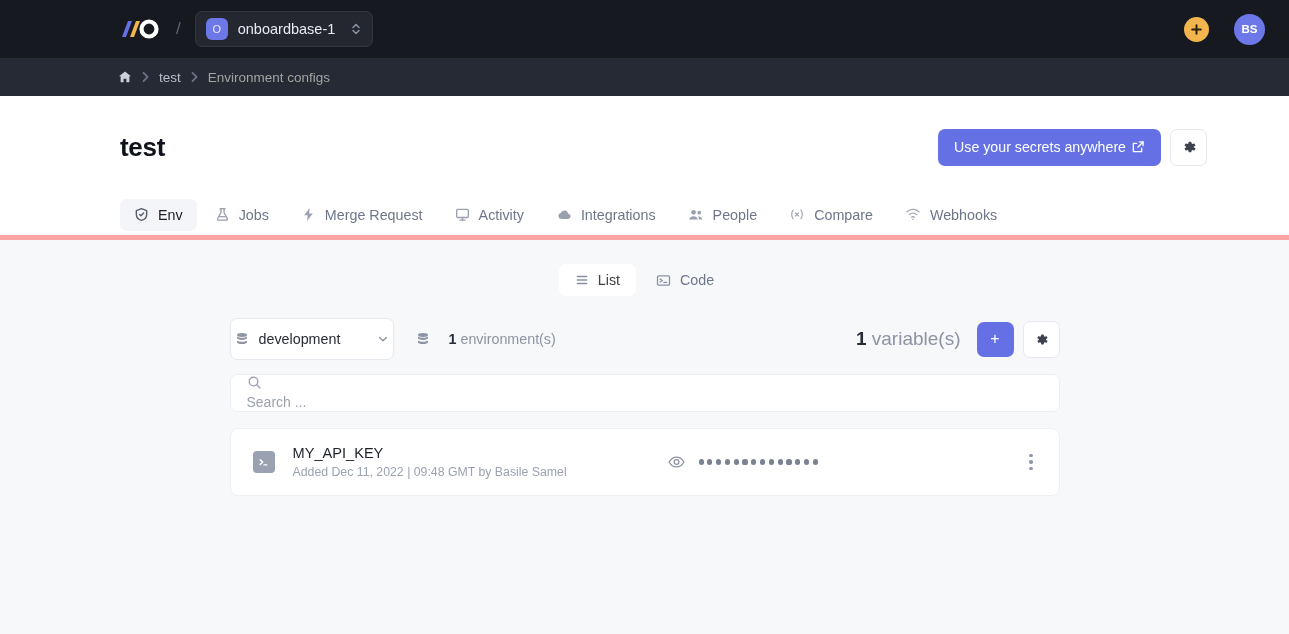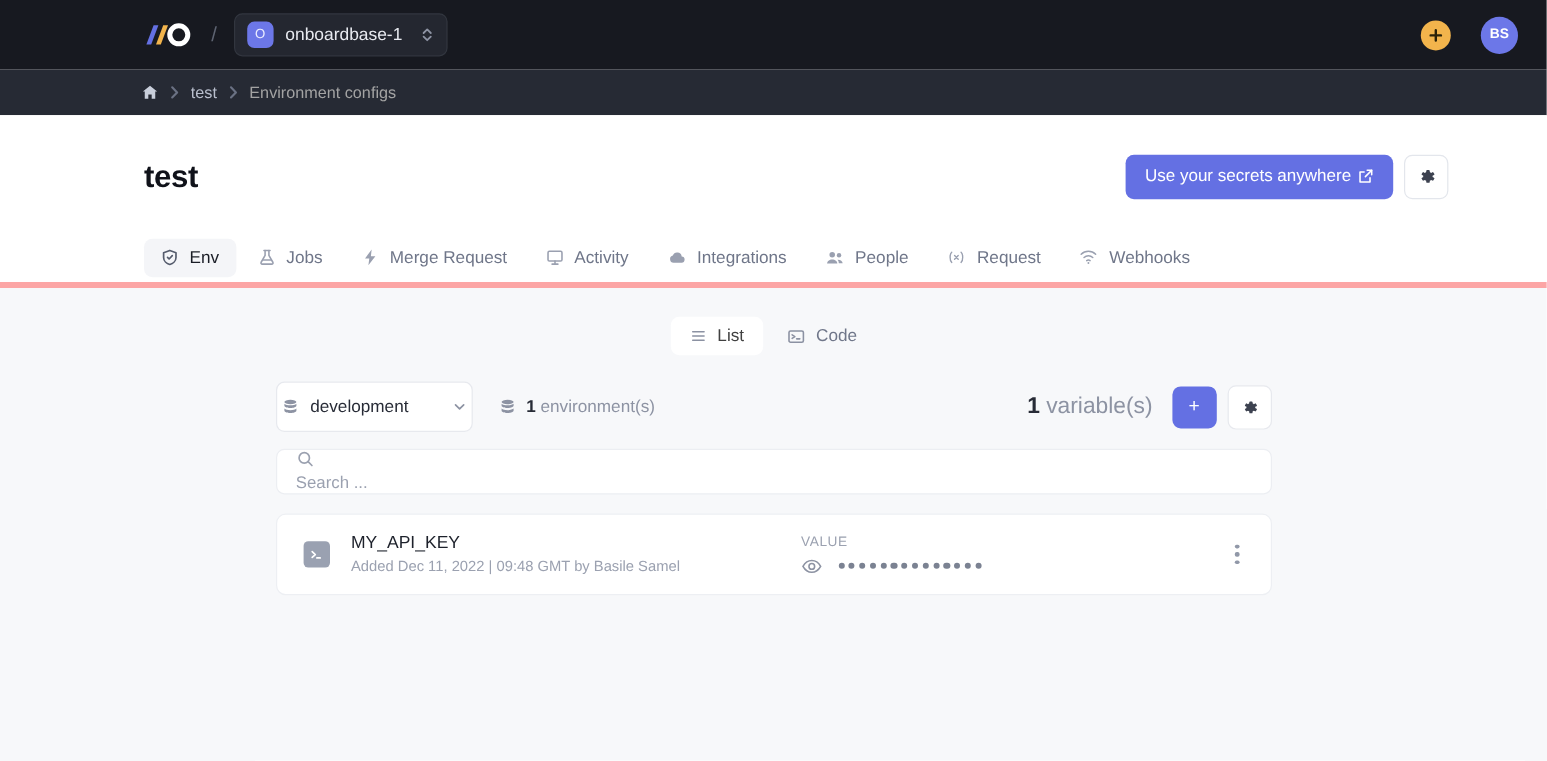--- a/index.html
+++ b/index.html
@@ -180,21 +180,21 @@
     background: #fff;
     border: 1px solid #e7e9ee;
     border-radius: 7px;
     height: 42px;
     padding: 0 4px;
     min-width: 164px;
     cursor: pointer;
   }
   .envselect .lbl { font-size: 14.3px; color: #272b36; font-weight: 500; flex: 1; }
   .envcount {
-    display: flex; align-items: center; gap: 9px;
+    display: flex; align-items: center; gap: 19px;
     margin-left: 22px;
     font-size: 14.3px; color: #8d93a3;
   }
   .envcount b { color: #272b36; font-weight: 600; }
   .ctrlspacer { flex: 1; }
   .varcount { font-size: 19px; color: #8d93a3; margin-right: 16px; }
   .varcount b { color: #272b36; font-weight: 600; }
   .addbtn {
     width: 37px; height: 35px;
     background: #6470e3;
@@ -414,21 +414,21 @@
   </div>
 
   <div class="tab">
     <span class="tico">
       <svg width="16" height="15" viewBox="0 0 18 15" fill="none" stroke="currentColor" stroke-width="1.3" stroke-linecap="round" stroke-linejoin="round">
         <path d="M4.6 2.6 C2.6 4.2 2.6 10.6 4.6 12.2"></path>
         <path d="M13.4 2.6 C15.4 4.2 15.4 10.6 13.4 12.2"></path>
         <path d="M7.3 5.8 L10.7 9.2 M10.7 5.8 L7.3 9.2"></path>
       </svg>
     </span>
-    <span>Request</span>
+    <span>Compare</span>
   </div>
 
   <div class="tab">
     <span class="tico">
       <svg width="16" height="15" viewBox="0 0 18 15" fill="none" stroke="currentColor" stroke-width="1.4" stroke-linecap="round">
         <path d="M2.2 4.6 A9.5 9.5 0 0115.8 4.6"></path>
         <path d="M4.9 7.6 A6 6 0 0113.1 7.6"></path>
         <path d="M7.4 10.5 A2.6 2.6 0 0110.6 10.5"></path>
         <circle cx="9" cy="12.8" r="0.9" fill="currentColor" stroke="none"></circle>
       </svg>
@@ -523,21 +523,20 @@
         <svg width="13" height="13" viewBox="0 0 14 14" fill="none" stroke="#ffffff" stroke-width="1.5" stroke-linecap="round" stroke-linejoin="round">
           <path d="M3.4 4 L6.2 6.6 L3.4 9.2"></path>
             <path d="M7.6 9.6 H10.6"></path>
         </svg>
       </div>
       <div class="varnamewrap">
         <div class="varname">MY_API_KEY</div>
         <div class="varmeta">Added Dec 11, 2022 | 09:48 GMT by Basile Samel</div>
       </div>
       <div class="valwrap">
-        <div class="vallabel">VALUE</div>
         <div class="valrow">
           <span class="eye">
             <svg width="17" height="14" viewBox="0 0 18 14" fill="none" stroke="currentColor" stroke-width="1.4">
               <path d="M1.2 7 C3.2 3.4 6 1.8 9 1.8 C12 1.8 14.8 3.4 16.8 7 C14.8 10.6 12 12.2 9 12.2 C6 12.2 3.2 10.6 1.2 7 Z"></path>
               <circle cx="9" cy="7" r="2.5"></circle>
             </svg>
           </span>
           <span class="dots">
               <i></i>
               <i></i>

